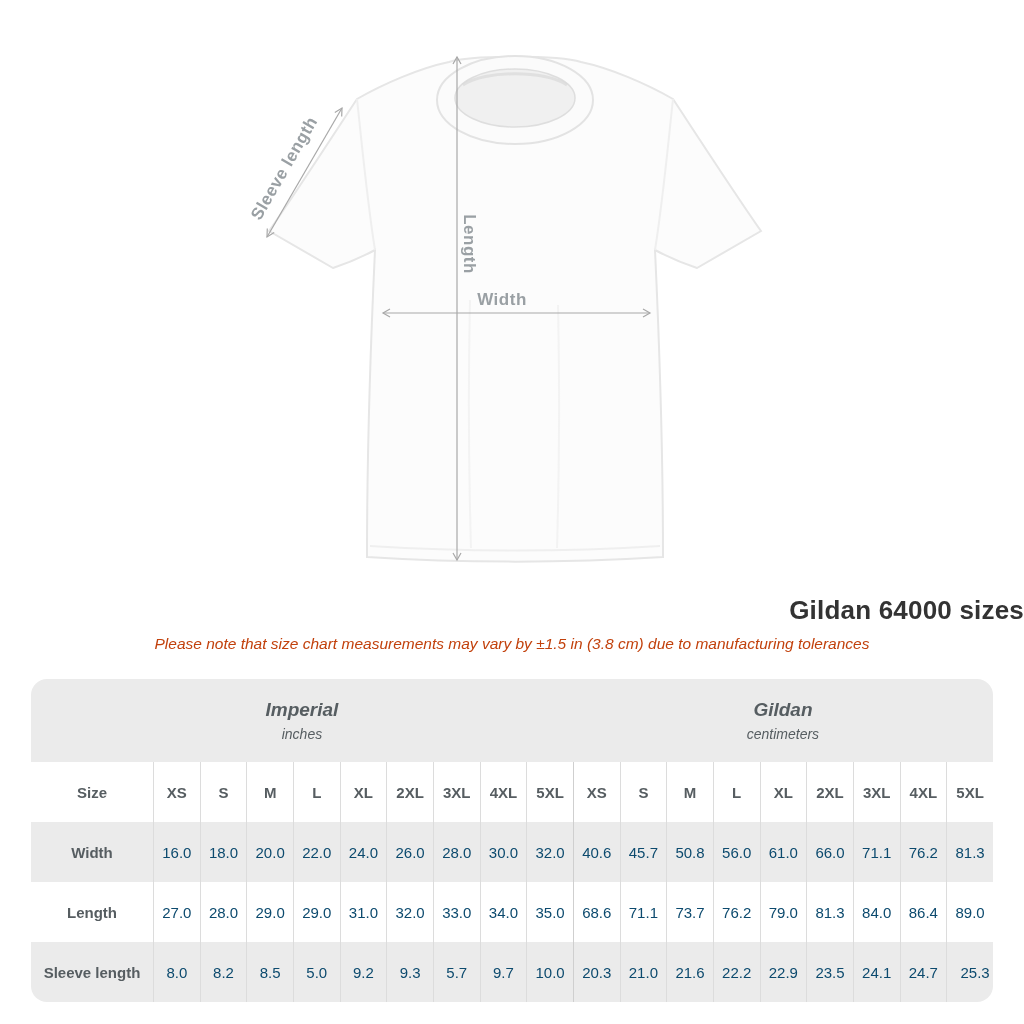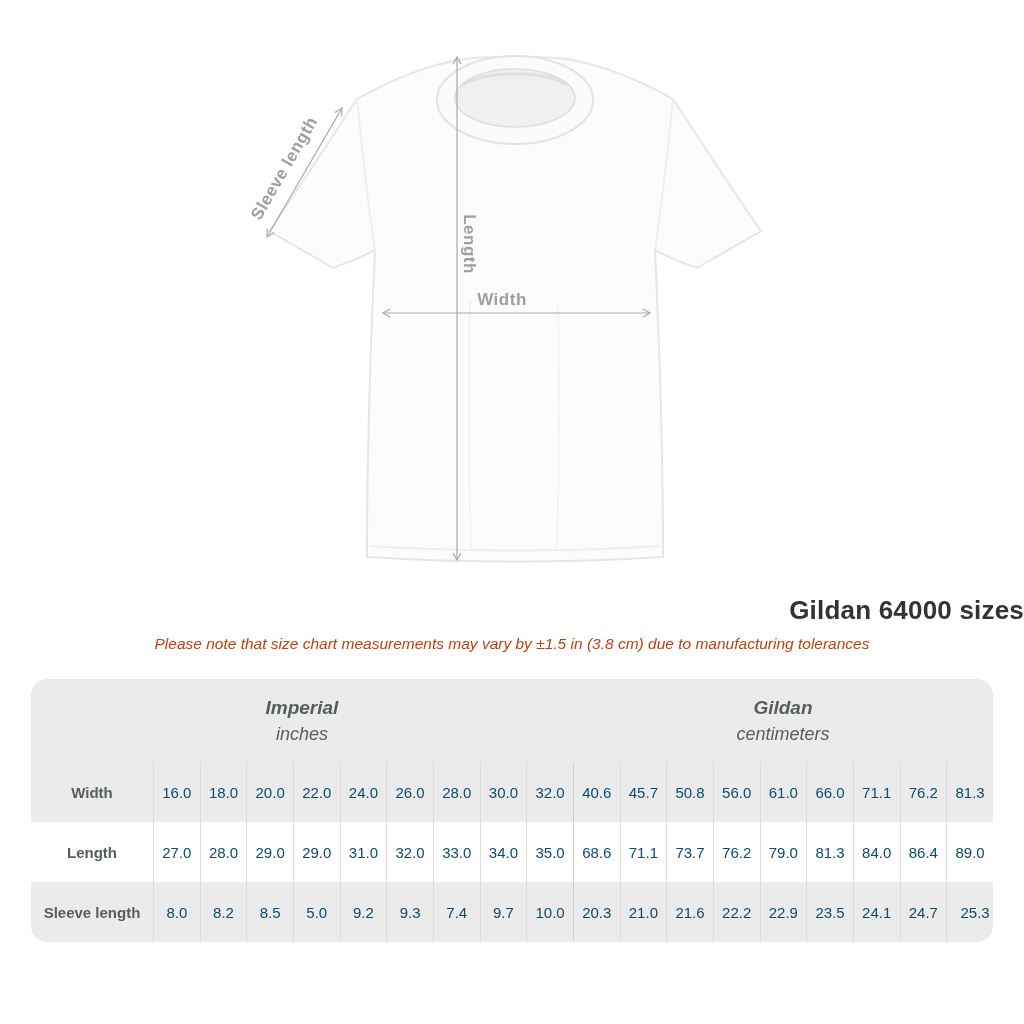--- a/index.html
+++ b/index.html
@@ -42,21 +42,21 @@
   }
   .size-table col.label-col { width: 122px; }
   .size-table th, .size-table td { padding: 0; text-align: center; vertical-align: middle; }
 
   tr.group-row th {
     height: 83px; background: #ebebeb;
   }
   th.g-imp { border-top-left-radius: 16px; }
   th.g-met { border-top-right-radius: 16px; }
   .g-main { font-size: 19px; font-weight: 700; font-style: italic; color: #565d61; }
-  .g-sub  { font-size: 18px; font-weight: 400; font-style: italic; color: #565d61; margin-top: 5px; }
+  .g-sub  { font-size: 14px; font-weight: 400; font-style: italic; color: #565d61; margin-top: 5px; }
 
   tr.size-row th {
     height: 60px; background: #ffffff;
     font-size: 15px; font-weight: 700; color: #565d61;
   }
   tr.size-row th + th { border-left: 1px solid #dcdcdc; }
 
   tbody td { height: 60px; font-size: 15px; color: #0c4a6e; background: #ffffff; }
   tbody td.rowlabel { font-weight: 700; color: #565d61; }
   tbody td + td { border-left: 1px solid #dcdcdc; }
@@ -129,20 +129,42 @@
       <tr class="group-row">
         <th class="g-imp" colspan="10">
           <div class="g-main">Imperial</div>
           <div class="g-sub">inches</div>
         </th>
         <th class="g-met" colspan="9">
           <div class="g-main">Gildan</div>
           <div class="g-sub">centimeters</div>
         </th>
       </tr>
+      <tr class="size-row" id="size-row">
+        <th class="rowlabel">Size</th>
+
+      <th>XS</th>
+          <th>S</th>
+          <th>M</th>
+          <th>L</th>
+          <th>XL</th>
+          <th>2XL</th>
+          <th>3XL</th>
+          <th>4XL</th>
+          <th>5XL</th>
+          <th class="grp-start">XS</th>
+          <th>S</th>
+          <th>M</th>
+          <th>L</th>
+          <th>XL</th>
+          <th>2XL</th>
+          <th>3XL</th>
+          <th>4XL</th>
+          <th>5XL</th>
+        </tr>
     </thead>
     <tbody id="table-body">
 
     <tr class="band">
           <td class="rowlabel">Width</td>
           <td>16.0</td>
           <td>18.0</td>
           <td>20.0</td>
           <td>22.0</td>
           <td>24.0</td>
@@ -182,21 +204,21 @@
           <td>89.0</td>
         </tr>
         <tr class="band">
           <td class="rowlabel">Sleeve length</td>
           <td>8.0</td>
           <td>8.2</td>
           <td>8.5</td>
           <td>5.0</td>
           <td>9.2</td>
           <td>9.3</td>
-          <td>7.4</td>
+          <td>5.7</td>
           <td>9.7</td>
           <td>10.0</td>
           <td class="grp-start">20.3</td>
           <td>21.0</td>
           <td>21.6</td>
           <td>22.2</td>
           <td>22.9</td>
           <td>23.5</td>
           <td>24.1</td>
           <td>24.7</td>

